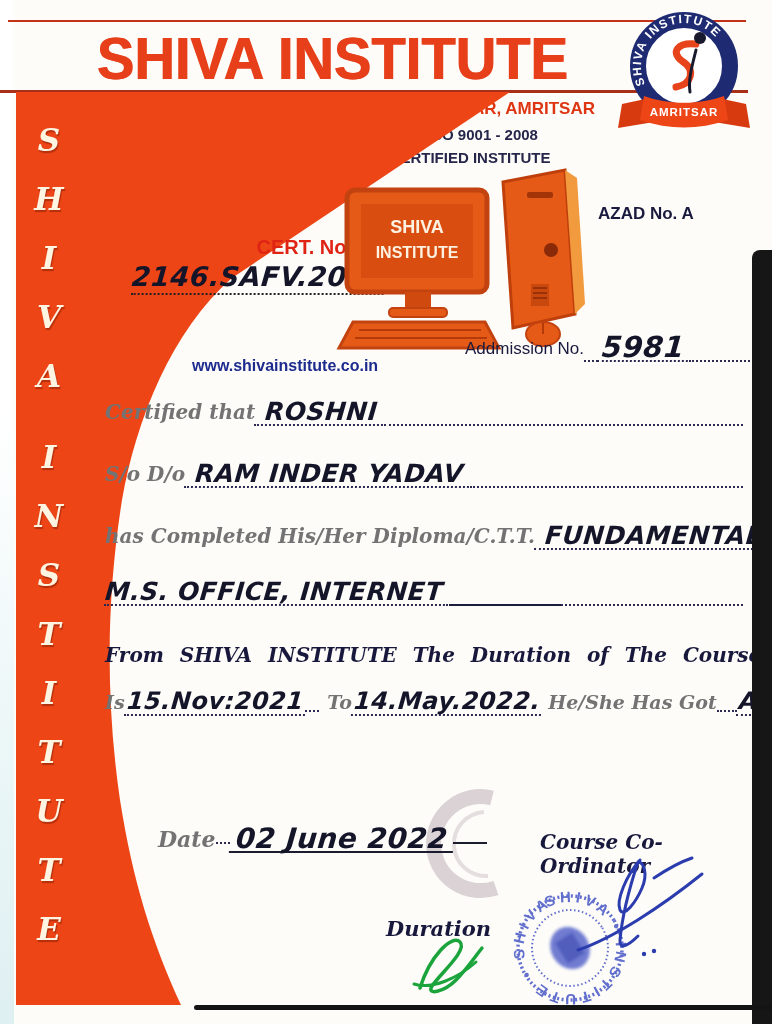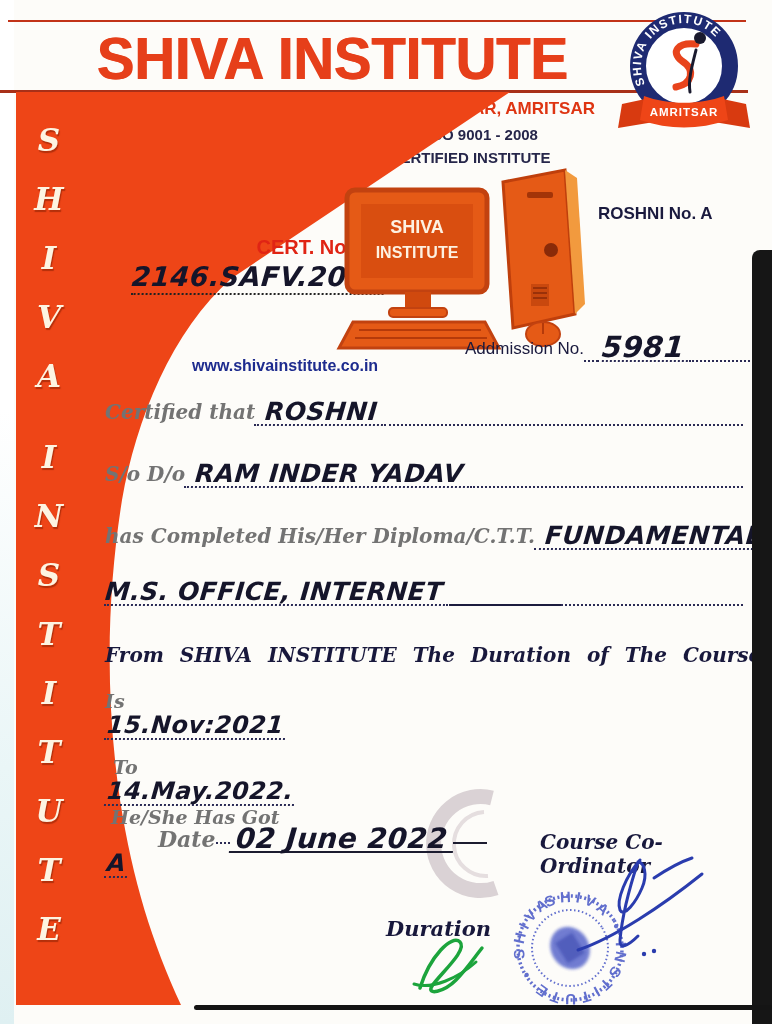--- a/index.html
+++ b/index.html
@@ -52,21 +52,21 @@
   
   .bodyline{left:105px;width:638px;display:flex;align-items:flex-end;z-index:3;}
   .slabel{
     font-family:"DejaVu Serif",serif;font-style:italic;font-weight:600;
     color:#737373;font-size:20px;white-space:nowrap;padding-bottom:2px;
   }
   .bval{font-size:25px;line-height:23px;padding:0 6px 1px 10px;border-bottom:2px dotted #2a2a55;}
   .solidline{flex:0 0 112px;height:1em;border-bottom:2px solid #1c1c3e;}
   .fromline{left:105px;top:643px;width:640px;font-family:"DejaVu Serif",serif;font-style:italic;font-weight:700;
     color:#18183c;font-size:20px;word-spacing:9px;white-space:nowrap;z-index:3;}
-  .durline{left:105px;top:690px;width:645px;display:flex;align-items:flex-start;z-index:3;flex-direction:column;}
+  .durline{left:105px;top:690px;width:645px;display:flex;align-items:center;z-index:3;}
   .durline .slabel{font-size:19px;}
   .durline .bval{font-size:24px;padding:0 2px 1px 2px;}
 
   
   .daterow{left:158px;top:826px;display:flex;align-items:flex-start;z-index:4;}
   .daterow .slabel{font-size:22px;font-weight:700;}
   .daterow .dval{font-size:28px;line-height:25px;padding:0 6px;border-bottom:2px solid #1c1c30;}
   .coord{left:540px;top:830px;font-family:"DejaVu Serif",serif;font-style:italic;font-weight:700;
     font-size:20px;color:#18183c;z-index:4;}
   .director{left:386px;top:916px;font-family:"DejaVu Serif",serif;font-style:italic;font-weight:700;
@@ -138,21 +138,21 @@
 
   <div class="abs addr">508, AZAD NAGAR, AMRITSAR</div>
   <div class="abs iso">AN ISO 9001 - 2008</div>
   <div class="abs certified">CERTIFIED INSTITUTE</div>
 
   <div class="abs cert-block">
     <div class="cert-label">CERT. No.</div>
     <div class="cert-value hw">2146.SAFV.2019</div>
   </div>
 
-  <div class="abs batch">ROSHNI No. A</div>
+  <div class="abs batch">AZAD No. A</div>
 
   <svg class="abs" style="left:335px;top:166px;width:265px;height:188px;z-index:3;" viewBox="0 0 265 188">
     <g>
       <polygon points="168,16 230,4 240,148 178,162" fill="#e55a16" stroke="#bf3f0c" stroke-width="3"></polygon>
       <polygon points="230,4 240,148 250,138 242,12" fill="#f29a3e"></polygon>
       <rect x="192" y="26" width="26" height="6" rx="2" fill="#a33408"></rect>
       <circle cx="216" cy="84" r="7" fill="#8a2a08"></circle>
       <rect x="196" y="118" width="18" height="22" fill="#c9480e"></rect>
       <line x1="198" y1="122" x2="212" y2="122" stroke="#8a2a08" stroke-width="1.5"></line>
       <line x1="198" y1="127" x2="212" y2="127" stroke="#8a2a08" stroke-width="1.5"></line>

